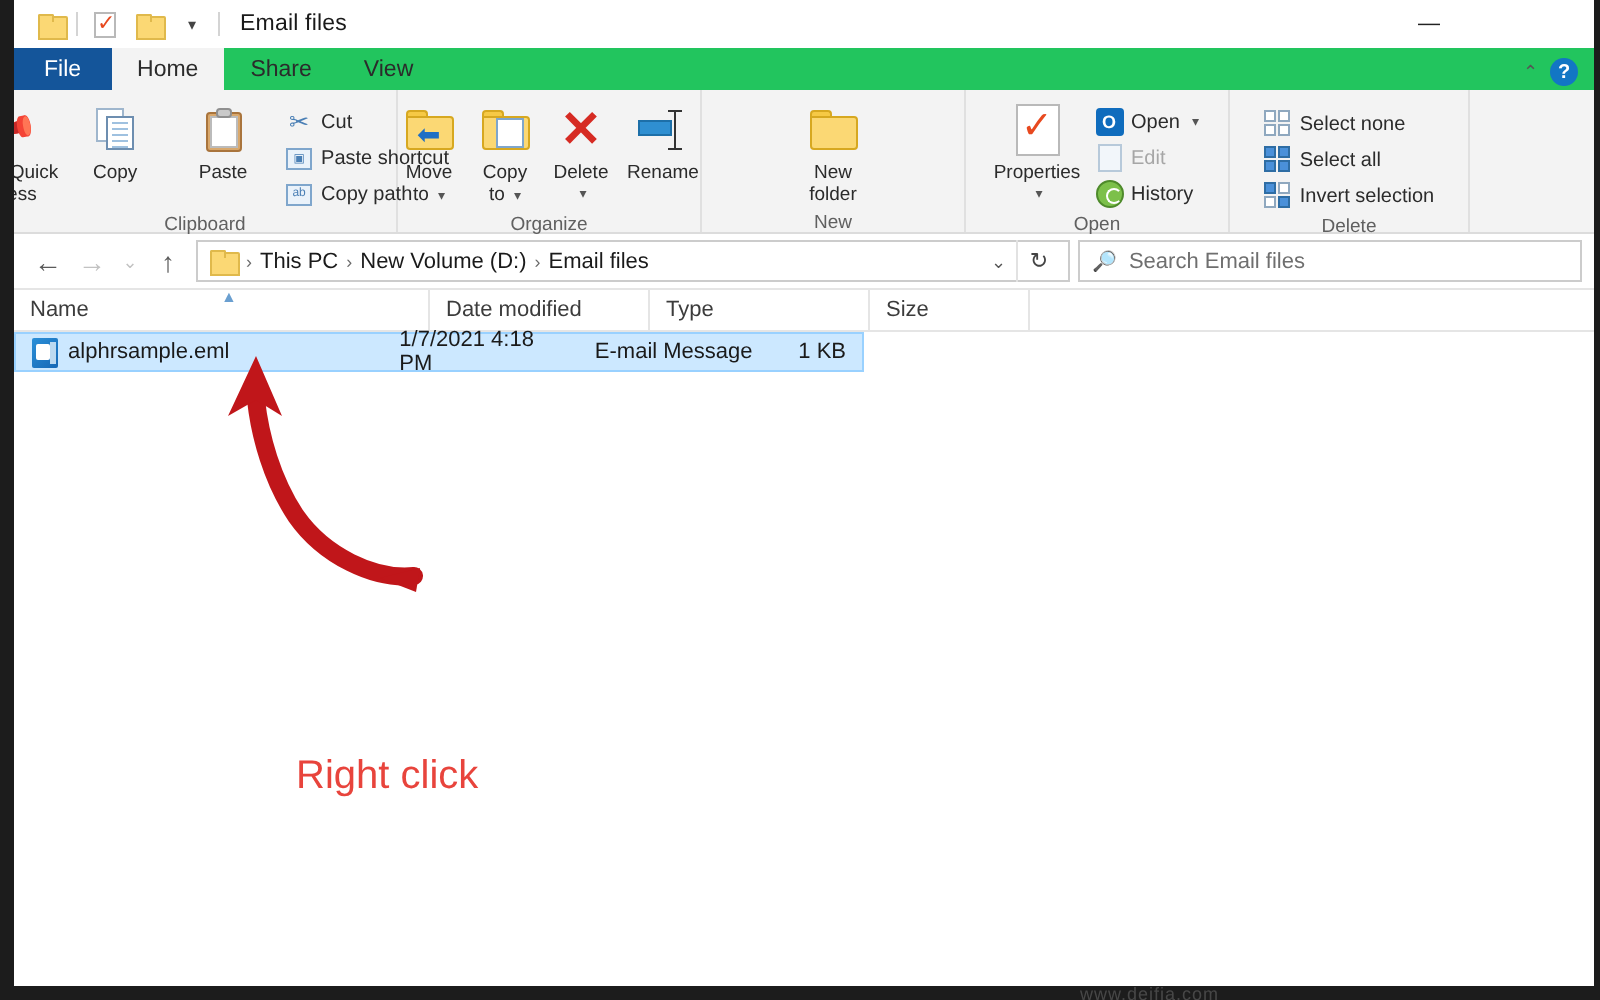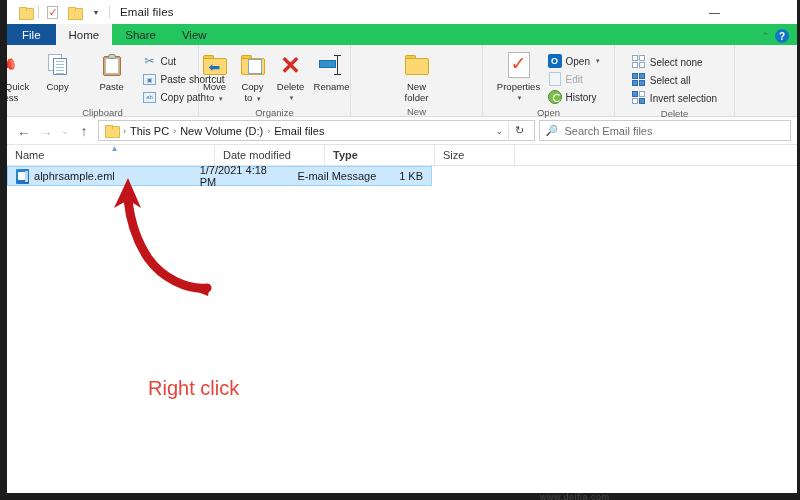--- a/index.html
+++ b/index.html
@@ -517,21 +517,21 @@
     </div>
 
     <div class="colheaders">
       <div class="colh" style="width:208px;">
         <span class="sortmark">▲</span>
         <span>Name</span>
       </div>
       <div class="colh" style="width:110px;">
         <span>Date modified</span>
       </div>
-      <div class="colh" style="width:110px;font-weight:bold;">
+      <div class="colh" style="width:110px;">
         <span>Type</span>
       </div>
       <div class="colh" style="width:80px;">
         <span>Size</span>
       </div>
     </div>
 
     <div class="filelist">
       <div class="filerow" style="width:425px;">
         <span class="eml-icon"></span>

